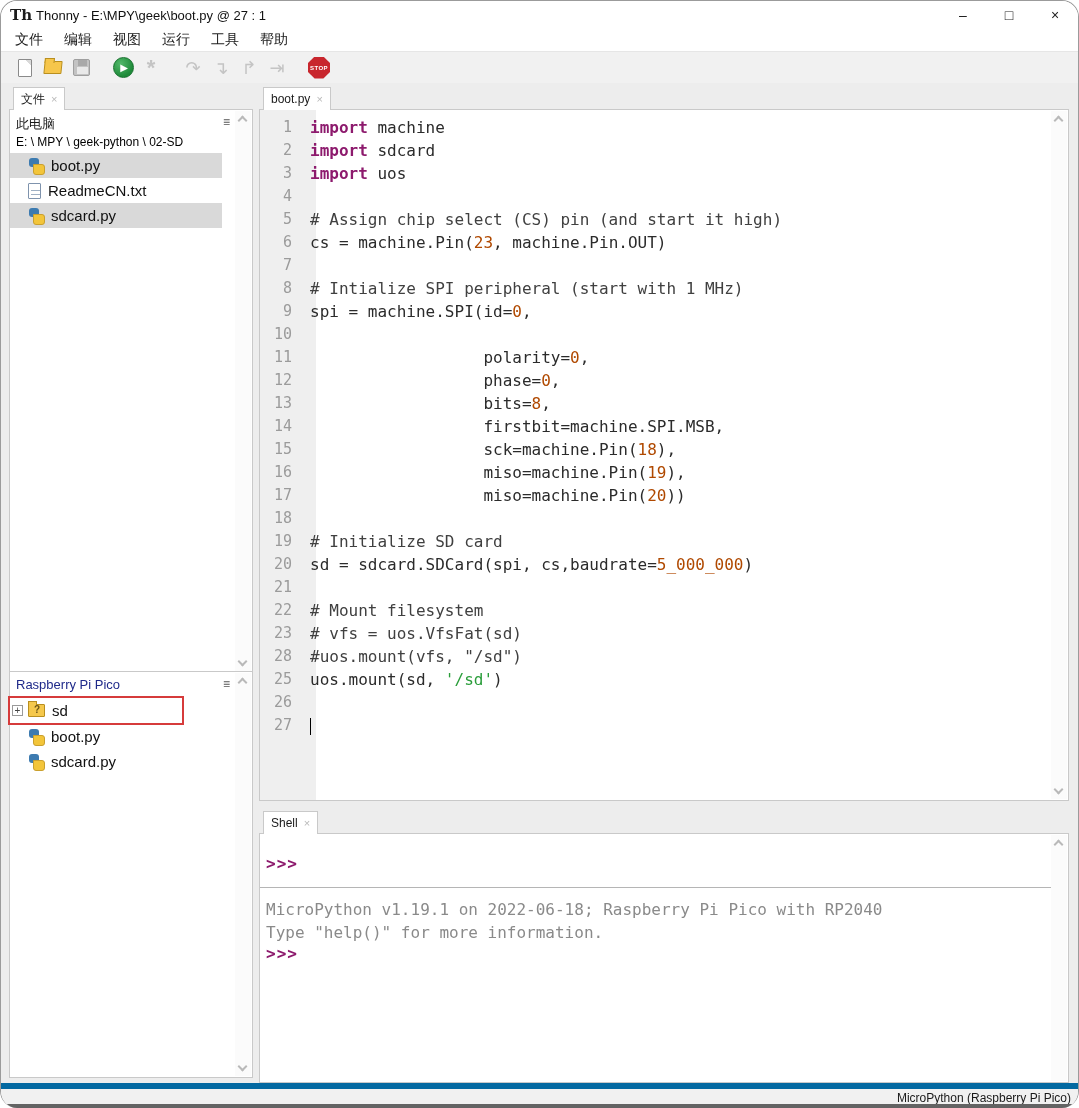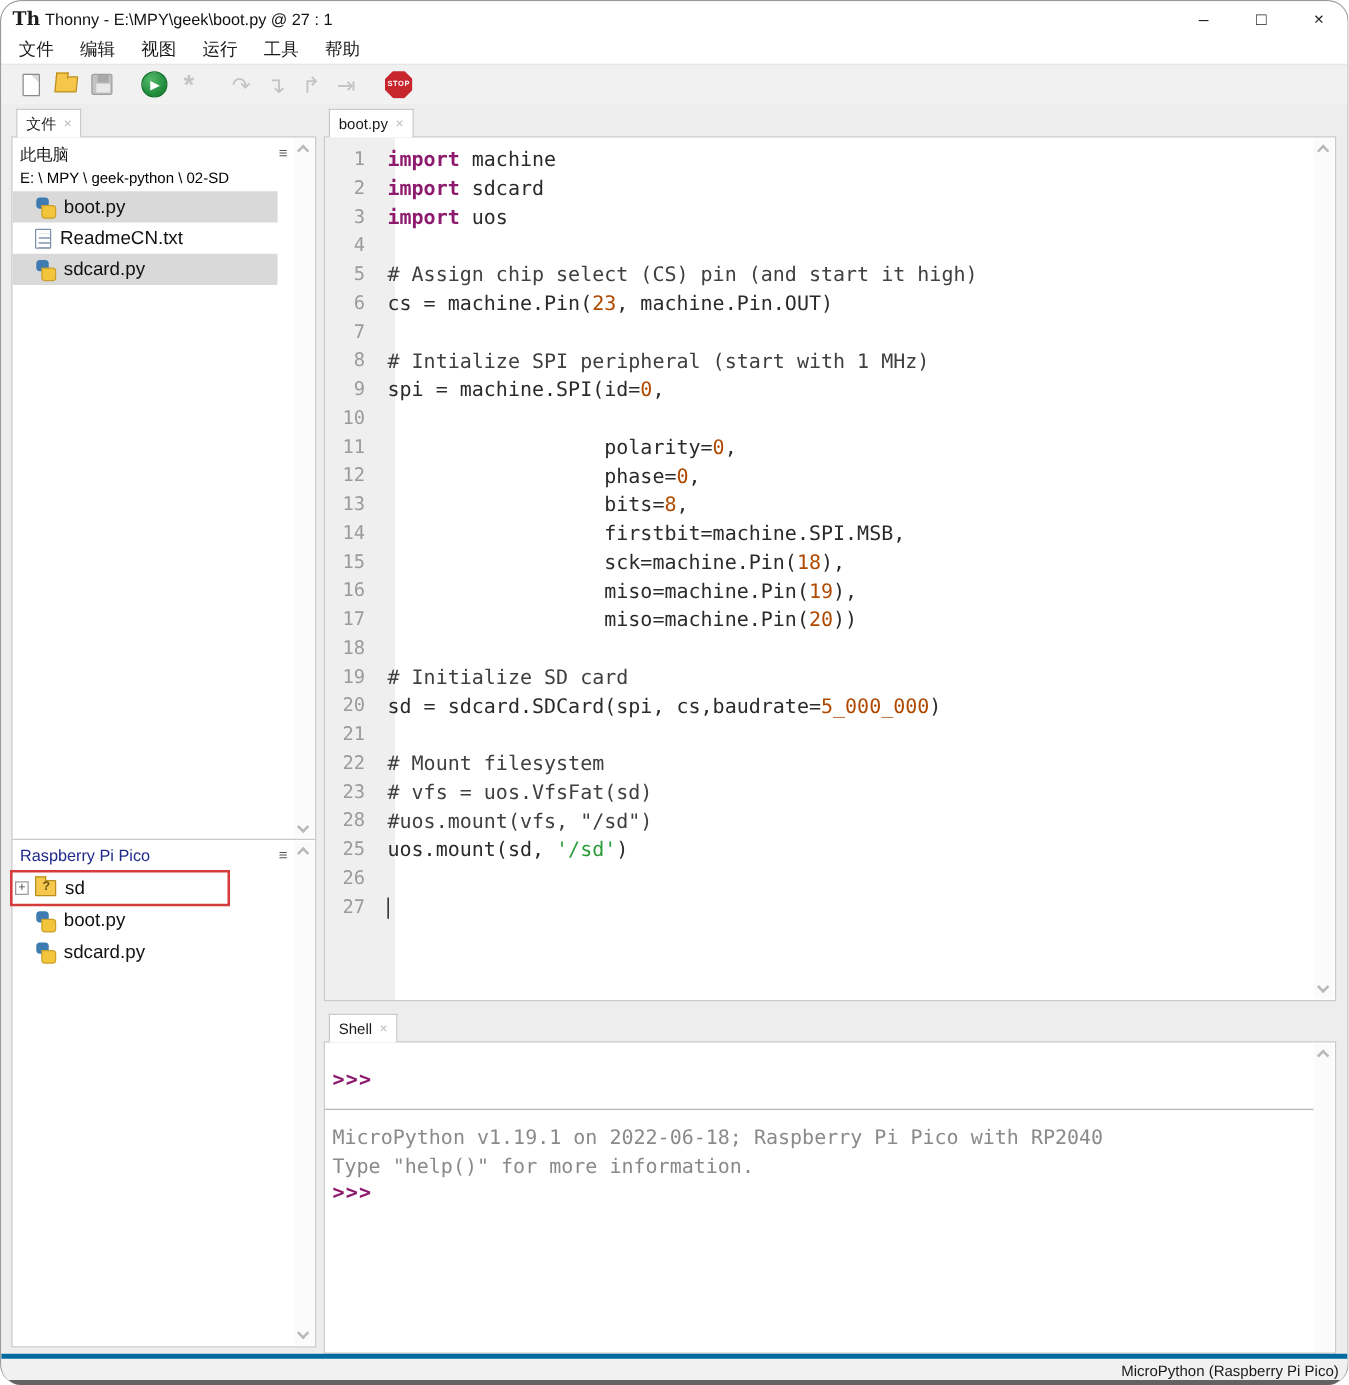--- a/index.html
+++ b/index.html
@@ -80,21 +80,21 @@
   .tk-kw { font-weight:bold; }
   .cursor { display:inline-block; width:1px; height:17px; background:#000; vertical-align:middle; }
   
   .shell-tab { left:262px; top:728px; }
   .shell-panel { left:258px; top:750px; width:810px; height:250px; }
   .shell-body { position:absolute; left:0; top:0; right:17px; bottom:0; font-family:"DejaVu Sans Mono", monospace; font-size:16px; padding:20px 0 0 6px; }
   .prompt { font-weight:bold; letter-spacing:1px; }
   .shell-sep { height:1px; background:#b5b5b5; margin:14px 0 10px -6px; }
   .shell-line { color:#8a8a8a; line-height:23px; white-space:pre; }
   
-  .statusbar { position:absolute; left:0; top:1082px; right:0; height:24px; background:#f1f1f1; border-top:4px solid #0369a1; display:flex; align-items:center; justify-content:flex-end; padding-right:7px; font-size:12px; color:#1a1a1a; }
+  .statusbar { position:absolute; left:0; top:1082px; right:0; height:24px; background:#f1f1f1; border-top:6px solid #0369a1; display:flex; align-items:center; justify-content:flex-end; padding-right:7px; font-size:12px; color:#1a1a1a; }
   .bottomstrip { position:absolute; left:0; top:1103px; right:0; height:5px; background:#636363; }
 </style>
 <style>.tk-kw{color:#8d1a6d;}.tk-num{color:#b04900;}.tk-cm{color:#404040;}.tk-str{color:#2a9d3a;}.sh-prompt{color:#8d1a6d;}#files-path{color:#000000;}#device-header{color:#1f2a8a;}.trow.sel{background:#d9d9d9;}.redbox{border-color:#d63b3b;}</style></head>
 <body>
 
 <div class="win">
 
   <div class="titlebar">
     <div class="appicon">Th</div>
     <div class="title-text">Thonny - E:\MPY\geek\boot.py @ 27 : 1</div>

